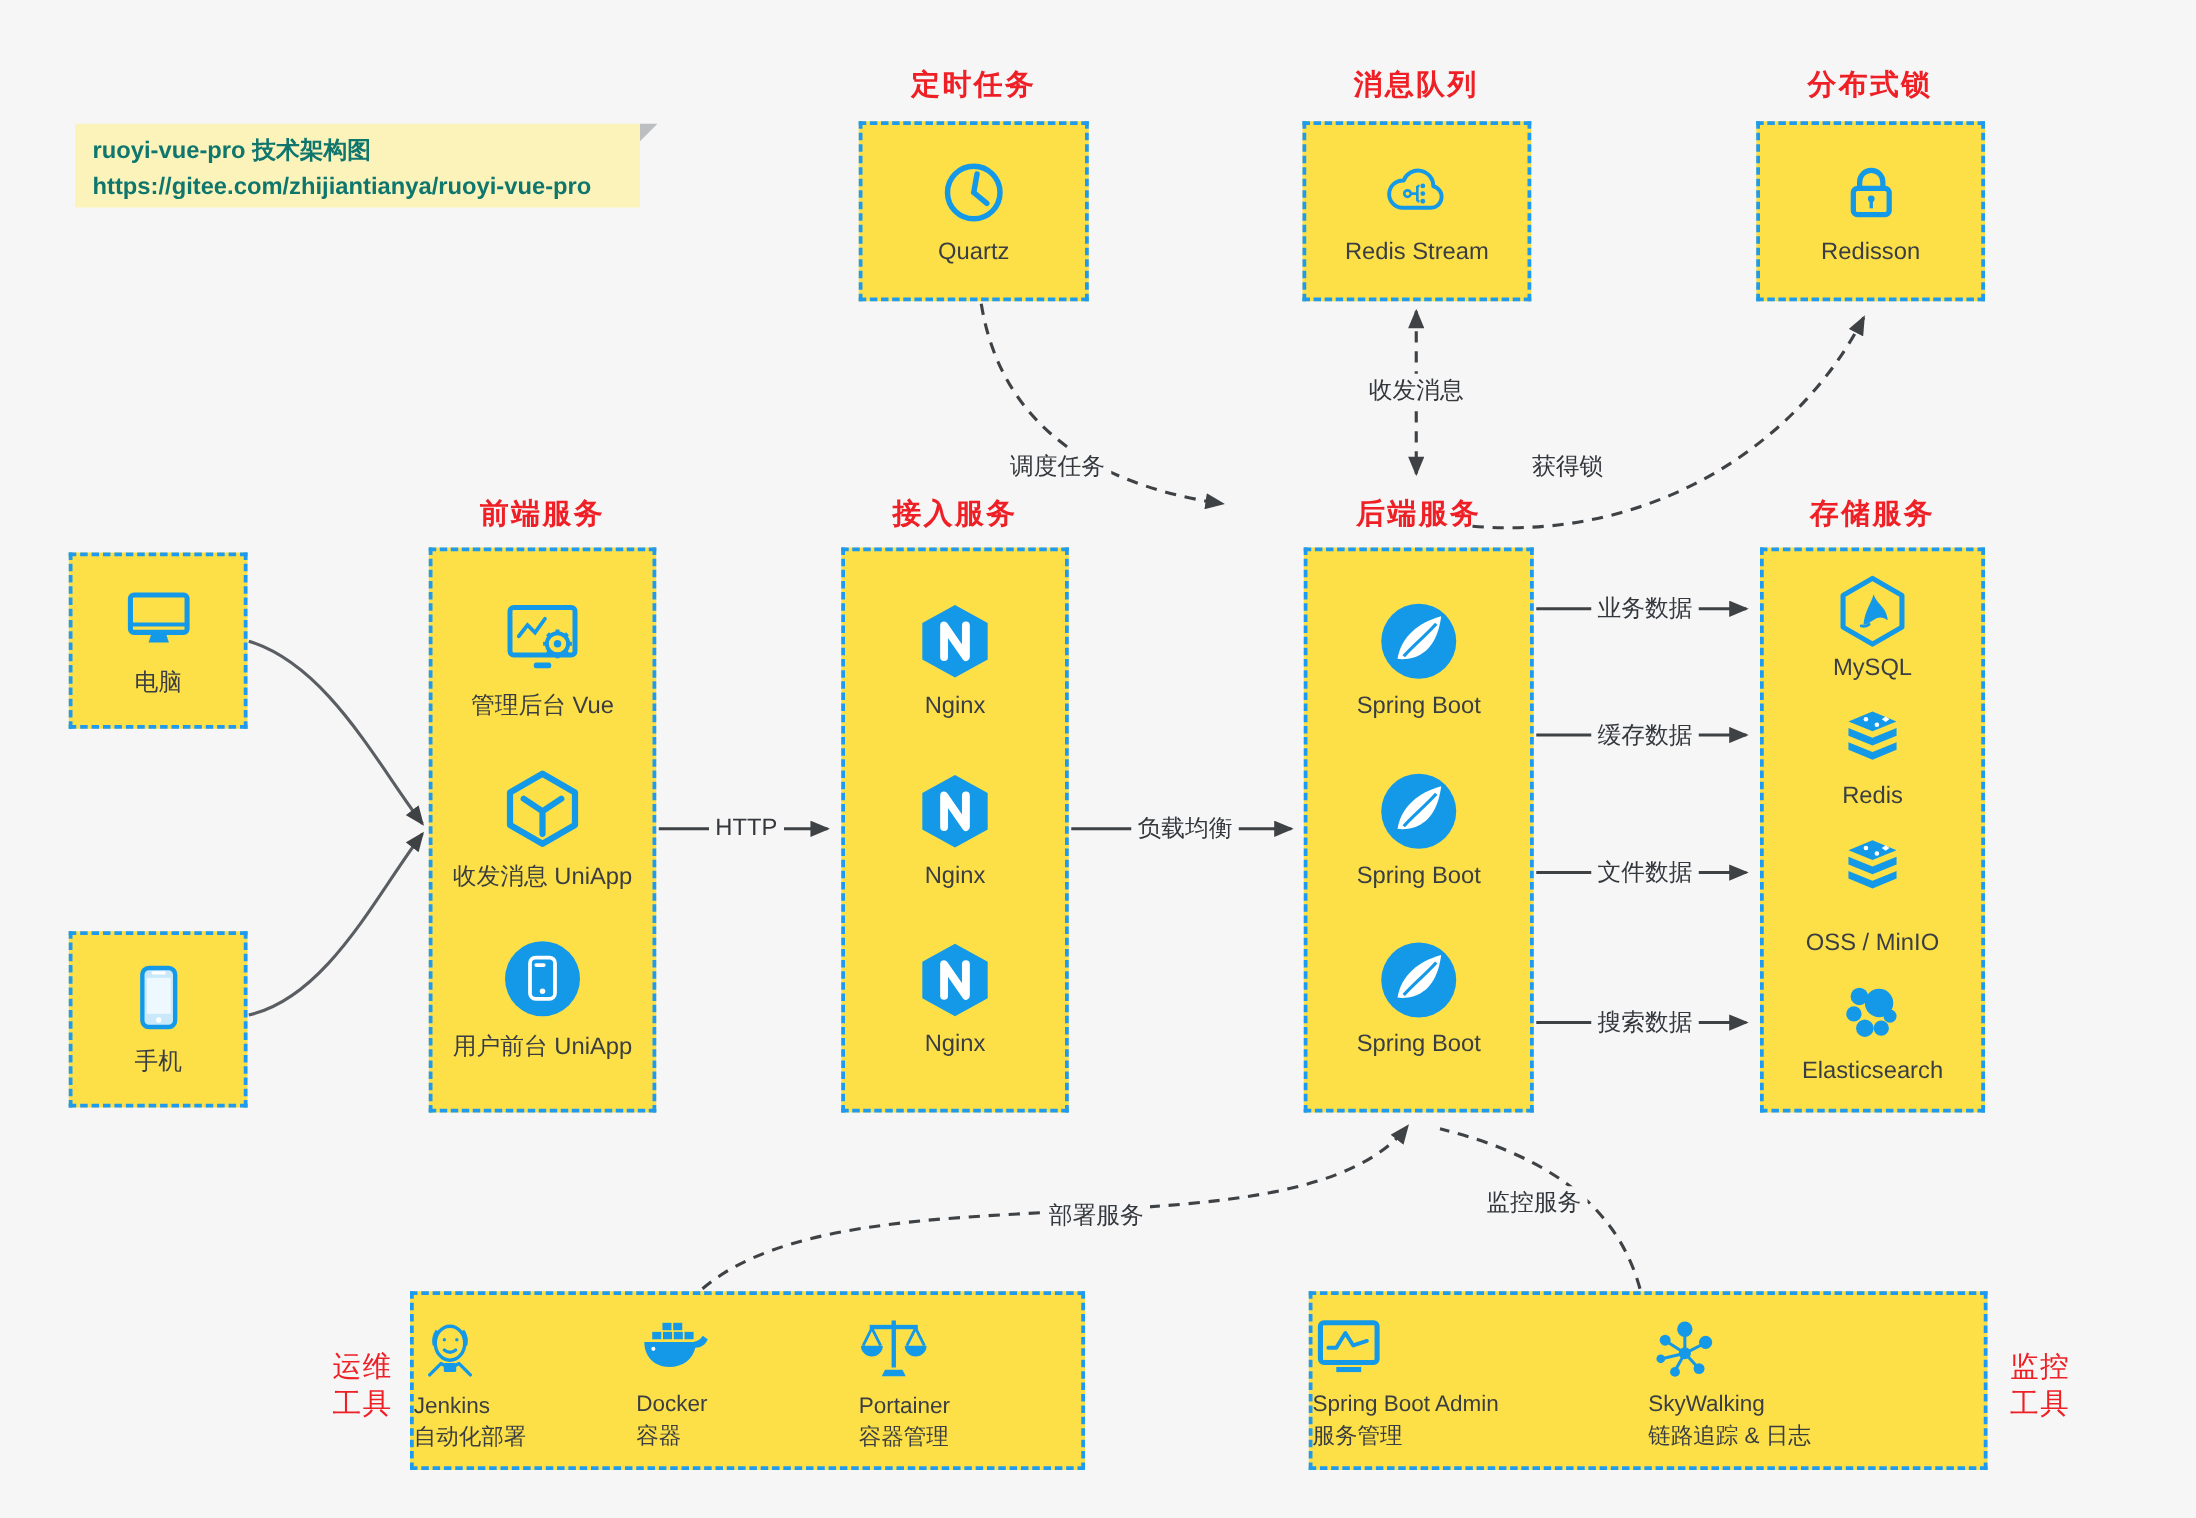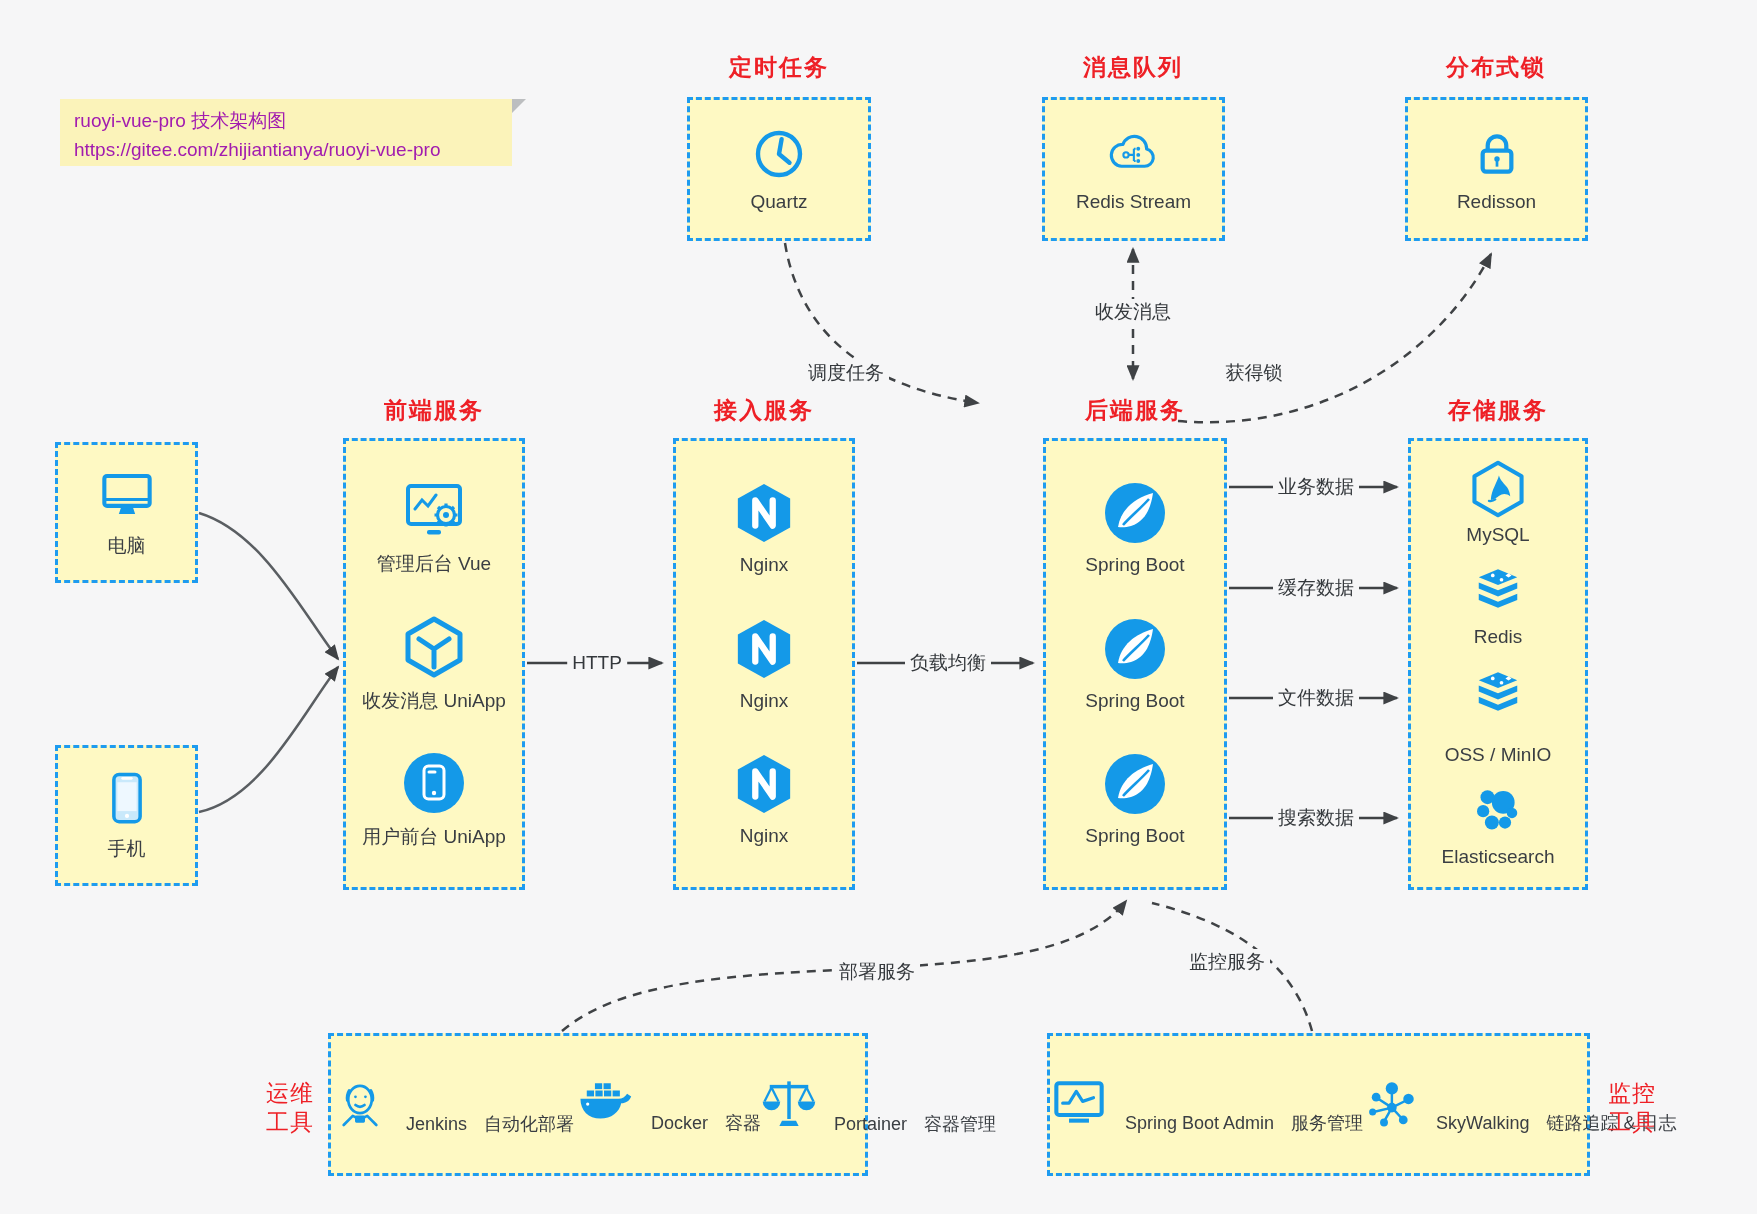--- a/index.html
+++ b/index.html
@@ -4,33 +4,33 @@
 <style>
   :root{
     --blue:#1499e8; --border:#1e9bf0; --red:#ee2026;
     --arrow:#3f4245; --ink:#3a3e43; --bg:#f6f6f7;
   }
   html,body{margin:0;padding:0;background:var(--bg);}
   body{font-family:"Liberation Sans","DejaVu Sans",sans-serif;}
   .canvas{position:relative;width:1757px;height:1214px;background:var(--bg);overflow:hidden;}
 
   .note{position:absolute;left:60px;top:99px;width:452px;height:67px;background:#fbf3ba;
-        color:#a21caf;font-size:19px;line-height:1.5;padding:8px 0 8px 14px;box-sizing:border-box;}
+        color:#0f766e;font-size:19px;line-height:1.5;padding:8px 0 8px 14px;box-sizing:border-box;font-weight:bold;}
   .note .fold{position:absolute;right:-14px;top:0;width:0;height:0;
         border-top:14px solid #bcbec0;border-right:14px solid transparent;}
 
-  .box{position:absolute;background:#fef9c3;border:3px dashed var(--border);box-sizing:border-box;
+  .box{position:absolute;background:#fde047;border:3px dashed var(--border);box-sizing:border-box;
        display:flex;flex-direction:column;align-items:center;justify-content:space-evenly;}
   .rowbox{flex-direction:row;}
   .gtitle{position:absolute;transform:translateX(-50%);color:var(--red);font-weight:bold;
           font-size:23px;letter-spacing:2px;white-space:nowrap;}
   .sidelabel{position:absolute;width:80px;color:var(--red);font-weight:normal;font-size:23px;
              line-height:29px;text-align:center;letter-spacing:1px;}
   .item{display:flex;flex-direction:column;align-items:center;gap:9px;}
-  .bitem{flex:1;display:flex;flex-direction:row;align-items:flex-end;gap:17px;}
+  .bitem{flex:1;display:flex;flex-direction:column;align-items:flex-start;gap:4px;}
   .ilabel{font-size:19px;color:var(--ink);white-space:nowrap;}
   .blabel{font-size:18px;color:var(--ink);white-space:nowrap;line-height:21px;}
   .ic{display:block;color:var(--blue);}
 
   .overlay{position:absolute;left:0;top:0;pointer-events:none;}
   .elabel{position:absolute;transform:translate(-50%,-50%);font-size:19px;color:#34383c;
           background:var(--bg);padding:0 5px;white-space:nowrap;}
 </style>
 </head>
 <body>

